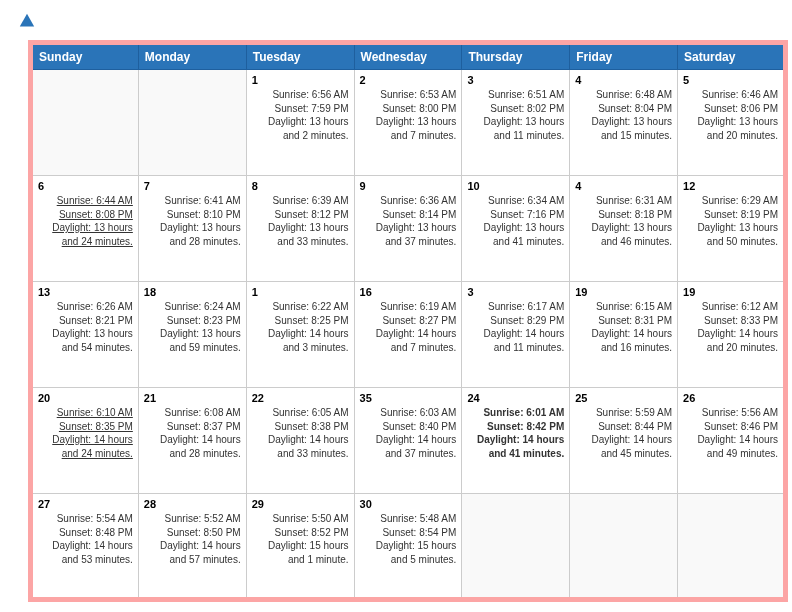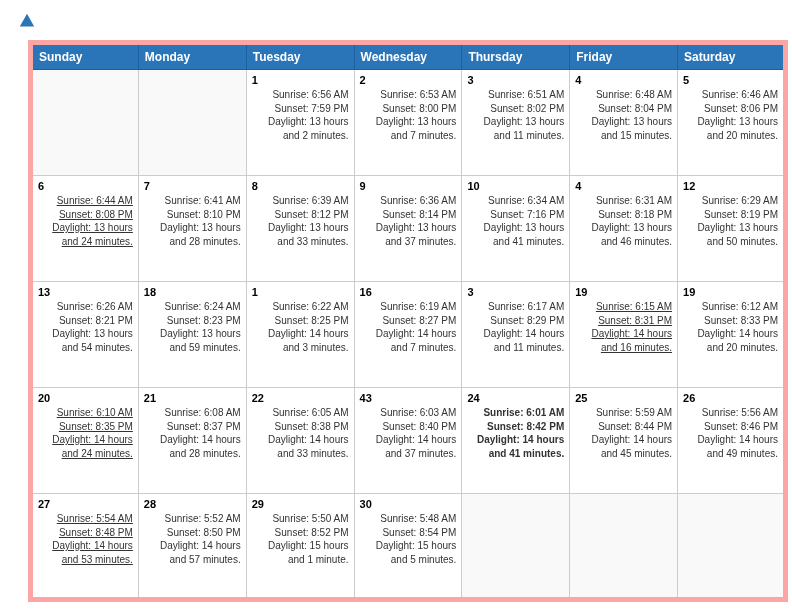--- a/index.html
+++ b/index.html
@@ -242,21 +242,21 @@
 Daylight: 14 hours and 7 minutes.</div>
           </td>
           <td>
             <span class="day-number">3</span>
             <div class="day-info" style="white-space: pre-line;">Sunrise: 6:17 AM
 Sunset: 8:29 PM
 Daylight: 14 hours and 11 minutes.</div>
           </td>
           <td>
             <span class="day-number">19</span>
-            <div class="day-info" style="white-space: pre-line; text-decoration: underline;">Sunrise: 6:15 AM
+            <div class="day-info" style="white-space: pre-line;">Sunrise: 6:15 AM
 Sunset: 8:31 PM
 Daylight: 14 hours and 16 minutes.</div>
           </td>
           <td>
             <span class="day-number">19</span>
             <div class="day-info" style="white-space: pre-line;">Sunrise: 6:12 AM
 Sunset: 8:33 PM
 Daylight: 14 hours and 20 minutes.</div>
           </td>
         </tr>
@@ -273,21 +273,21 @@
 Sunset: 8:37 PM
 Daylight: 14 hours and 28 minutes.</div>
           </td>
           <td>
             <span class="day-number">22</span>
             <div class="day-info" style="white-space: pre-line;">Sunrise: 6:05 AM
 Sunset: 8:38 PM
 Daylight: 14 hours and 33 minutes.</div>
           </td>
           <td>
-            <span class="day-number">43</span>
+            <span class="day-number">35</span>
             <div class="day-info" style="white-space: pre-line;">Sunrise: 6:03 AM
 Sunset: 8:40 PM
 Daylight: 14 hours and 37 minutes.</div>
           </td>
           <td>
             <span class="day-number">24</span>
             <div class="day-info" style="white-space: pre-line; font-weight: bold;">Sunrise: 6:01 AM
 Sunset: 8:42 PM
 Daylight: 14 hours and 41 minutes.</div>
           </td>
@@ -300,21 +300,21 @@
           <td>
             <span class="day-number">26</span>
             <div class="day-info" style="white-space: pre-line;">Sunrise: 5:56 AM
 Sunset: 8:46 PM
 Daylight: 14 hours and 49 minutes.</div>
           </td>
         </tr>
         <tr class="week-row">
           <td>
             <span class="day-number">27</span>
-            <div class="day-info" style="white-space: pre-line; text-decoration: underline;">Sunrise: 5:54 AM
+            <div class="day-info" style="white-space: pre-line;">Sunrise: 5:54 AM
 Sunset: 8:48 PM
 Daylight: 14 hours and 53 minutes.</div>
           </td>
           <td>
             <span class="day-number">28</span>
             <div class="day-info" style="white-space: pre-line;">Sunrise: 5:52 AM
 Sunset: 8:50 PM
 Daylight: 14 hours and 57 minutes.</div>
           </td>
           <td>

